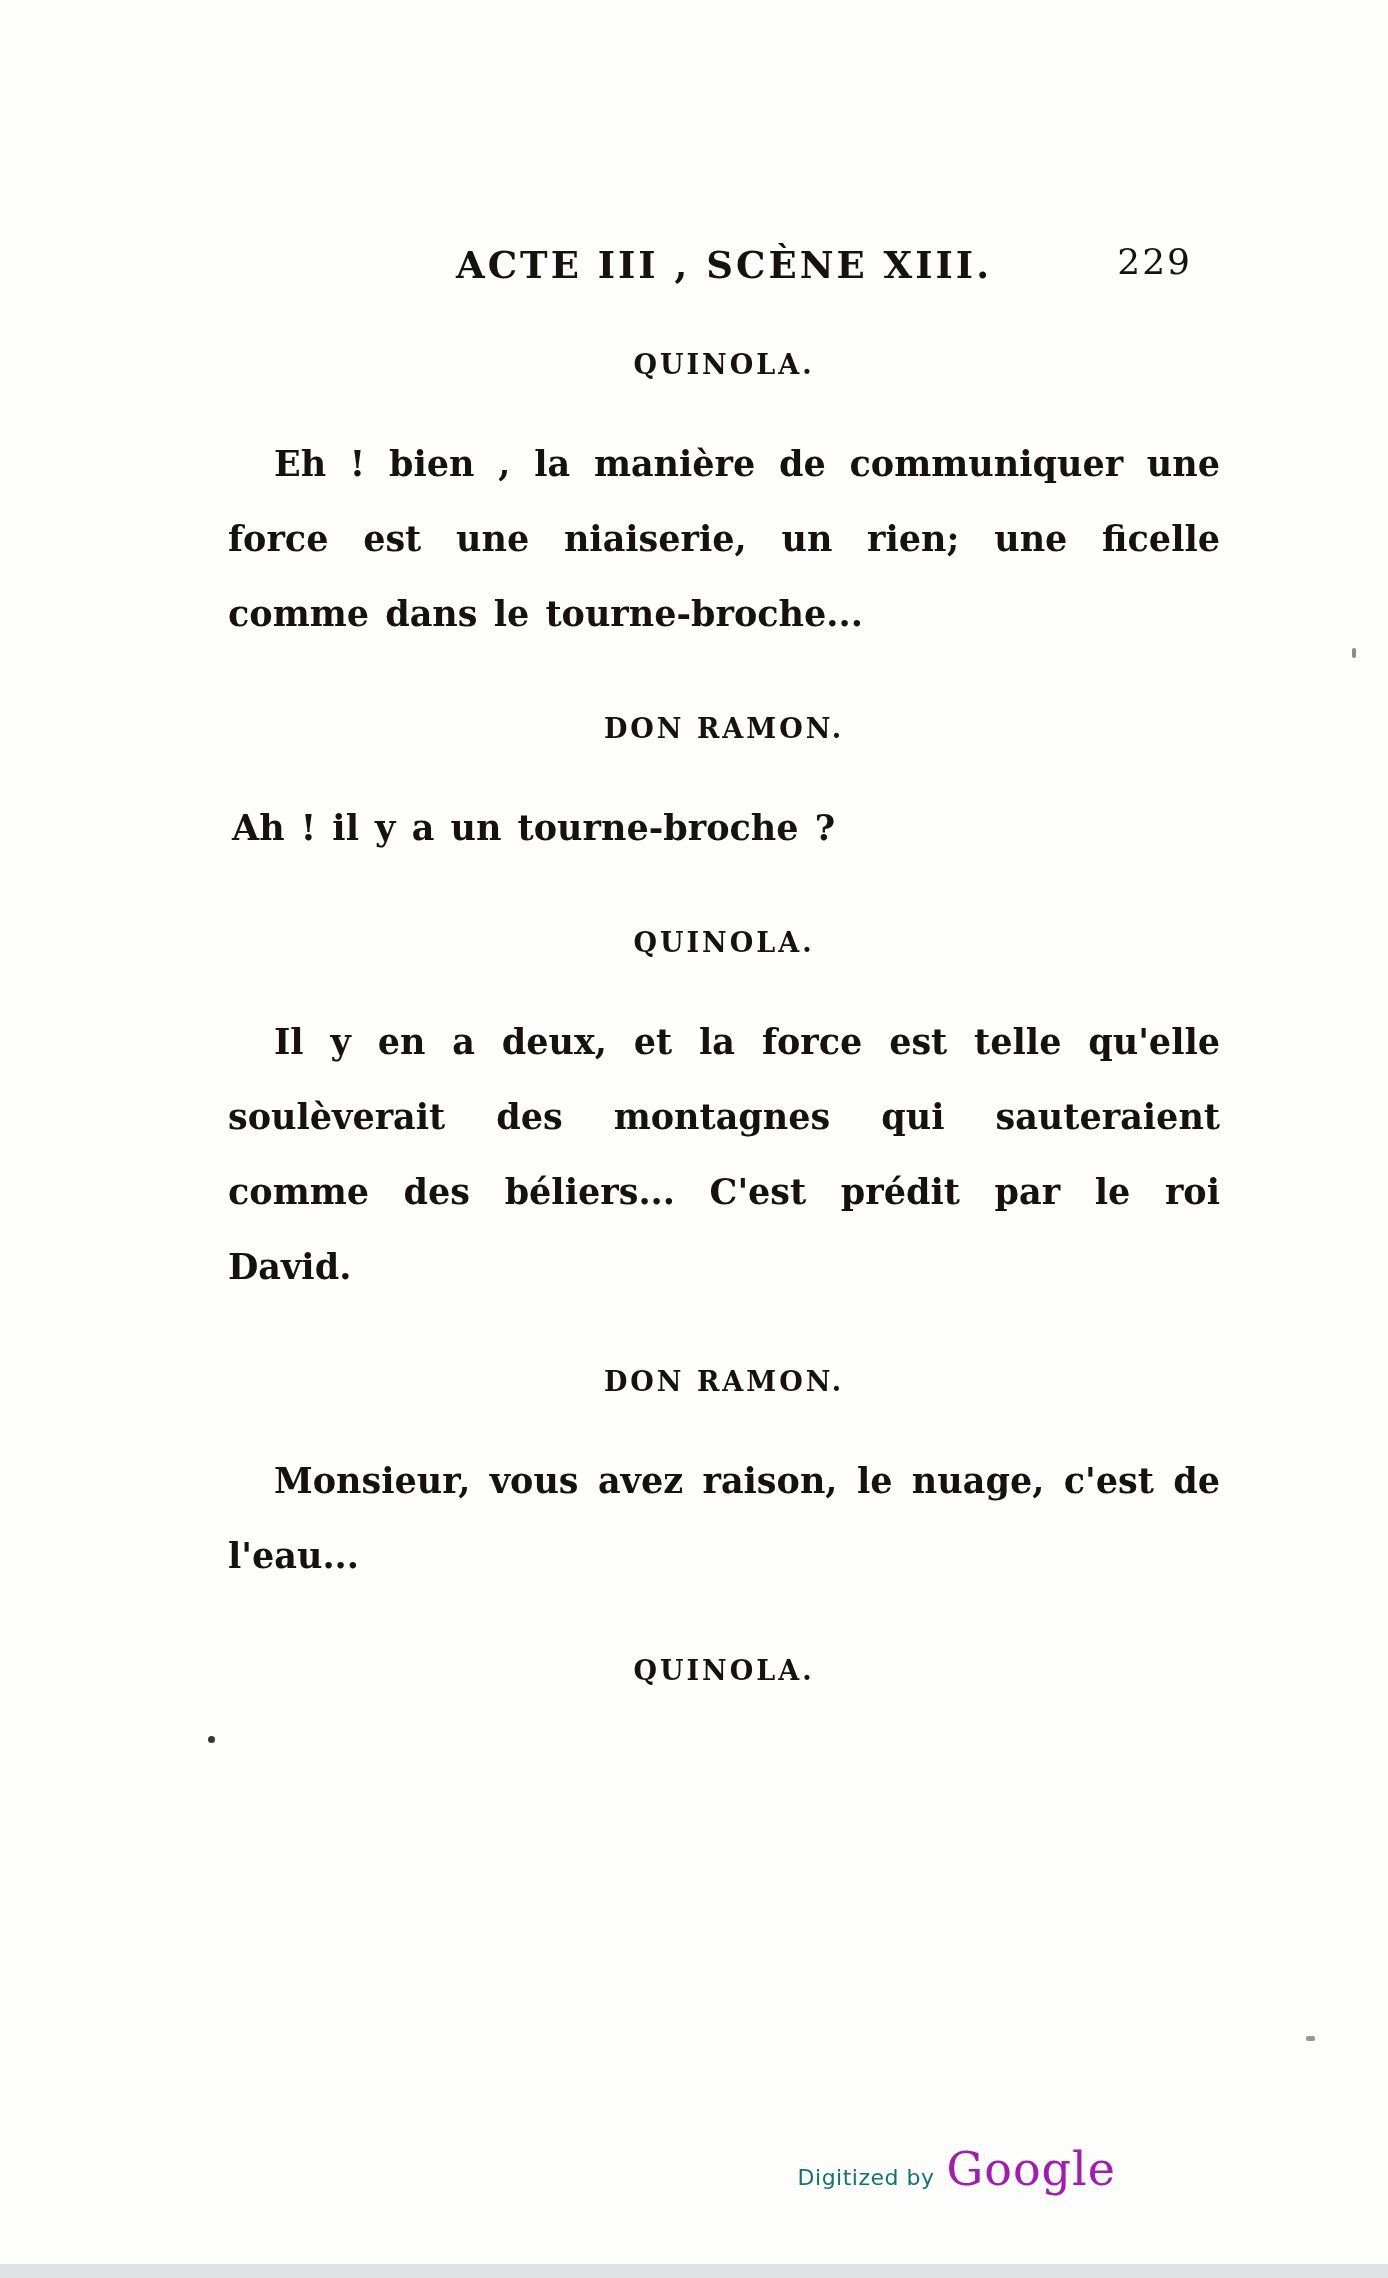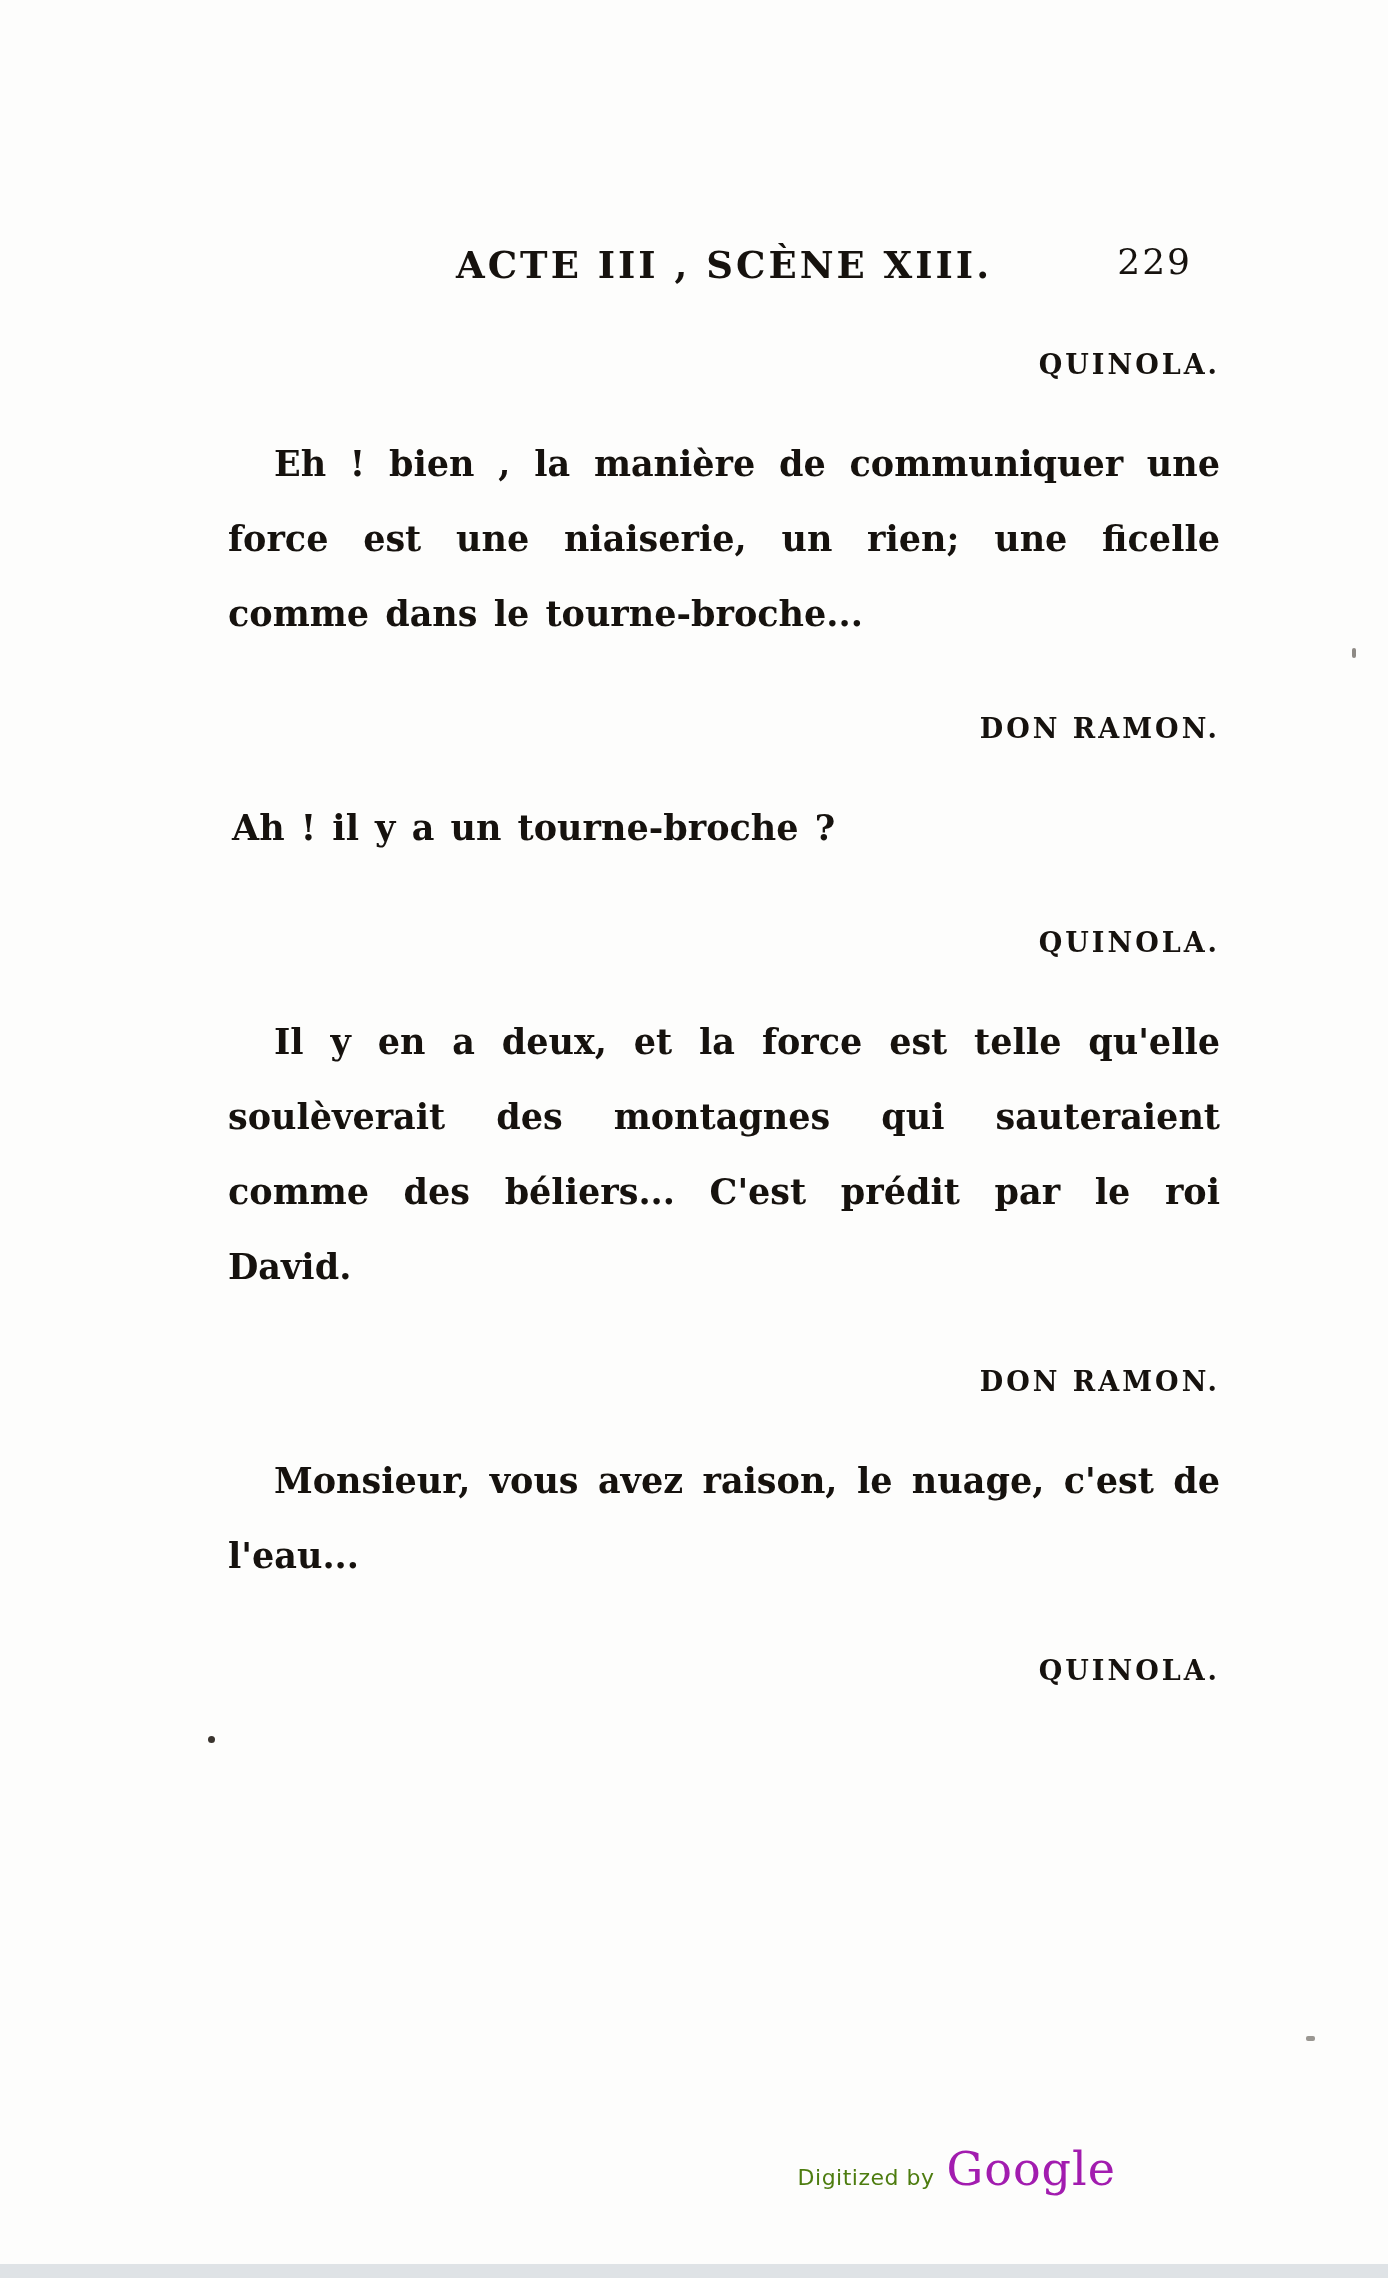--- a/index.html
+++ b/index.html
@@ -43,21 +43,21 @@
   }
   .page-number {
     position: absolute;
     right: 28px;
     top: -2px;
     font-size: 36px;
     font-weight: 400;
     letter-spacing: 2px;
   }
   .speaker {
-    text-align: right;
+    text-align: center;
     font-size: 27px;
     font-weight: 700;
     letter-spacing: 3px;
     margin: 62px 0 46px 0;
   }
   .speaker.first {
     margin-top: 50px;
   }
   .para {
     margin: 0;
@@ -76,21 +76,21 @@
     right: 272px;
     bottom: 82px;
     display: flex;
     align-items: baseline;
     gap: 12px;
     white-space: nowrap;
   }
   .digitized-by {
     font-family: "DejaVu Sans", "Liberation Sans", sans-serif;
     font-size: 22px;
-    color: #4d7c0f;
+    color: #0f766e;
     letter-spacing: 0.5px;
     text-align: center;
   }
   .google-wordmark {
     font-family: "DejaVu Serif", "Liberation Serif", serif;
     font-size: 46px;
     color: #a21caf;
     letter-spacing: 1px;
   }
   .bottom-strip {

